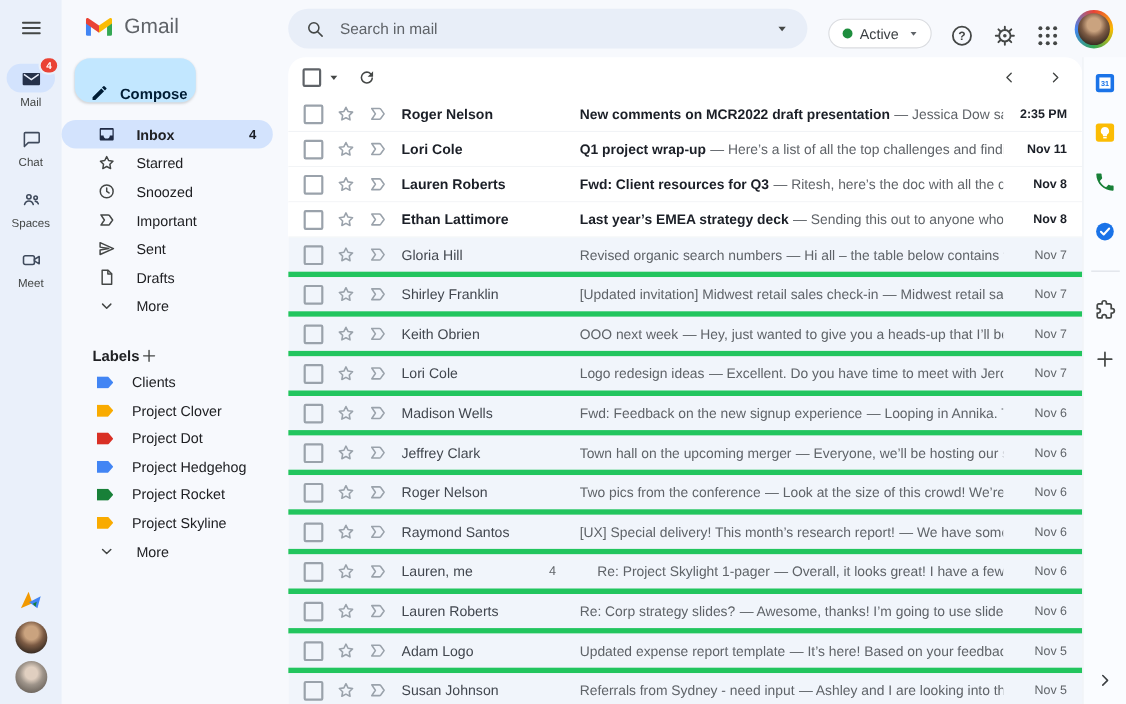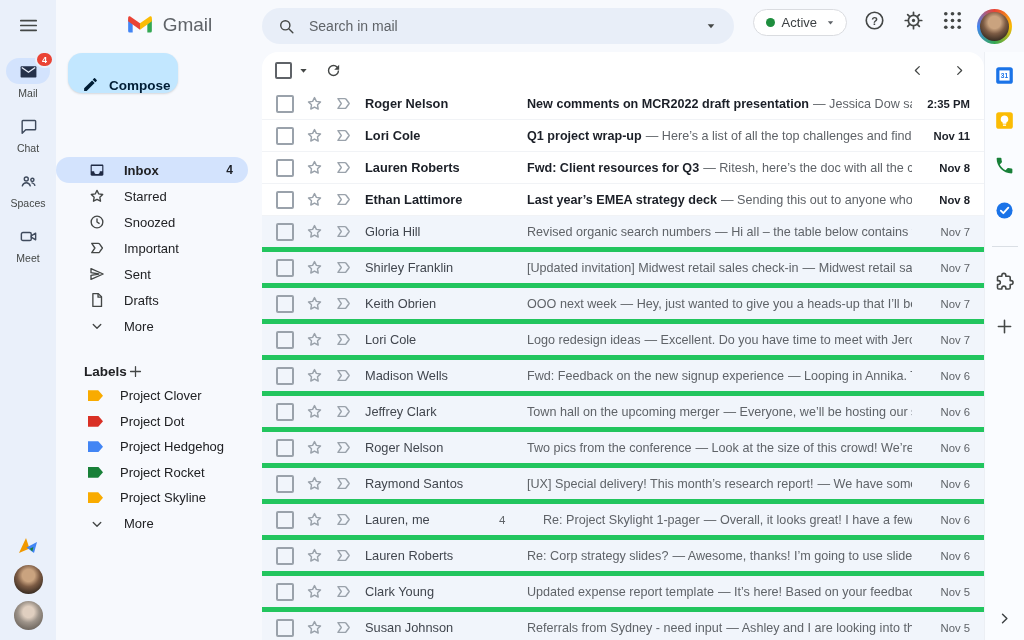--- a/index.html
+++ b/index.html
@@ -22,52 +22,52 @@
     font-weight:bold;display:flex;align-items:center;justify-content:center;}
   .rail-label{font-size:10.5px;color:#444746;}
   .rail-bottom{position:absolute;bottom:10px;display:flex;flex-direction:column;align-items:center;gap:7px;}
   .company-logo{width:24px;height:24px;}
   .mini-avatar{width:29px;height:29px;border-radius:50%;}
   .photo-a{background:radial-gradient(circle at 50% 36%,#caa37f 0 26%,#7c5b44 48%,#3a2d23 78%);}
   .photo-b{background:radial-gradient(circle at 50% 38%,#e0cfc0 0 24%,#9e948a 46%,#6f675f 78%);}
 
   
   .sidebar{position:absolute;left:56px;top:0;width:206px;height:640px;}
-  .brand{display:flex;align-items:center;gap:9px;padding:14px 0 0 20px;justify-content:center;}
+  .brand{display:flex;align-items:center;gap:9px;padding:14px 0 0 20px;}
   .gmail-logo{width:28px;height:22px;}
   .brand-name{font-size:19px;color:#5f6368;}
   .compose{margin:17px 0 0 12px;height:40px;width:110px;border-radius:14px;background:#c2e7ff;
     display:flex;align-items:flex-end;gap:10px;padding-left:14px;font-size:13.5px;font-weight:600;
     color:#001d35;box-shadow:0 1px 2px rgba(60,64,67,.18);}
   .cicon{width:17px;height:17px;color:#001d35;}
   .nav{margin-top:16px;display:flex;flex-direction:column;}
   .nav-item{height:26px;display:flex;align-items:center;margin-right:14px;border-radius:13px;
     padding-left:32px;gap:18px;font-size:13px;color:#202124;cursor:pointer;}
   .nicon{width:18px;height:18px;color:#444746;flex-shrink:0;}
   .nav-label{flex:1;white-space:nowrap;}
   .nav-count{margin-right:15px;font-size:12px;font-weight:700;color:#1b1f27;}
-  .nav-item.selected{background:#d3e3fd;font-weight:700;margin-top:48px;}
+  .nav-item.selected{background:#d3e3fd;font-weight:700;}
   .nav-item.selected .nicon{color:#1f2a44;}
   .labels-head{margin-top:20px;display:flex;align-items:center;justify-content:flex-start;
     padding:0 26px 0 28px;height:24px;font-size:13.5px;font-weight:600;color:#202124;}
   .labels-plus{width:17px;height:17px;color:#444746;}
   .label-item{height:25.5px;display:flex;align-items:center;padding-left:32px;gap:17px;
     font-size:13px;color:#202124;cursor:pointer;}
   .tag{width:15px;height:11px;clip-path:polygon(0 0,68% 0,100% 50%,68% 100%,0 100%);flex-shrink:0;}
 
   
   .topbar{position:absolute;left:262px;top:0;right:0;height:52px;display:flex;align-items:center;
     padding-right:12px;box-sizing:border-box;}
   .search{width:472px;height:36px;background:#e8eef8;border-radius:18px;display:flex;
     align-items:center;gap:11px;padding:0 15px;box-sizing:border-box;}
   .sicon{width:19px;height:19px;color:#444746;}
   .search input{flex:1;border:none;background:transparent;outline:none;font-size:14px;color:#202124;}
   .search input::placeholder{color:#5f6368;}
   .s-caret{width:16px;height:16px;color:#444746;}
-  .tb-right{margin-left:auto;display:flex;align-items:flex-start;}
+  .tb-right{margin-left:auto;display:flex;align-items:flex-end;}
   .active-pill{height:27px;border-radius:14px;background:#fff;border:1px solid #dadce0;
     display:flex;align-items:center;gap:7px;padding:0 9px 0 12px;font-size:13px;color:#3c4043;}
   .dot{width:9px;height:9px;border-radius:50%;background:#1e8e3e;}
   .pill-caret{width:13px;height:13px;color:#5f6368;}
   .tb-btn{width:23px;height:23px;color:#444746;margin-left:16px;}
   .avatar-ring{width:35px;height:35px;border-radius:50%;margin-left:13px;
     background:conic-gradient(#ea4335,#fbbc04,#34a853,#4285f4,#ea4335);
     display:flex;align-items:center;justify-content:center;cursor:pointer;}
   .avatar-ring .photo{width:29px;height:29px;border-radius:50%;}
   .photo{display:block;}
@@ -270,20 +270,24 @@
   <div class="labels-head">
     <span>Labels</span>
     <button class="labels-plus" data-icon="plus">
         <svg viewBox="0 0 24 24" fill="none" stroke="currentColor" stroke-width="1.8" stroke-linecap="round" stroke-linejoin="round">
           <path d="M12 5v14M5 12h14"></path>
         </svg>
       </button>
   </div>
   <div>
 
+  <div class="label-item">
+        <span class="tag" style="background: rgb(66, 133, 244);"></span>
+        <span>Clients</span>
+      </div>
       <div class="label-item">
         <span class="tag" style="background: rgb(249, 171, 0);"></span>
         <span>Project Clover</span>
       </div>
       <div class="label-item">
         <span class="tag" style="background: rgb(217, 48, 37);"></span>
         <span>Project Dot</span>
       </div>
       <div class="label-item">
         <span class="tag" style="background: rgb(66, 133, 244);"></span>
@@ -636,21 +640,21 @@
         <span class="r-ic" data-icon="star">
           <svg viewBox="0 0 24 24" fill="none" stroke="currentColor" stroke-width="1.8" stroke-linecap="round" stroke-linejoin="round">
             <path d="M12 4.5l2.35 4.76 5.25.76-3.8 3.7.9 5.23L12 16.48l-4.7 2.47.9-5.23-3.8-3.7 5.25-.76z"></path>
           </svg>
         </span>
         <span class="r-ic" data-icon="important">
           <svg viewBox="0 0 24 24" fill="none" stroke="currentColor" stroke-width="1.8" stroke-linecap="round" stroke-linejoin="round">
             <path d="M5 5.8h8.7c.63 0 1.22.3 1.6.8l3.9 5.4-3.9 5.4c-.38.5-.97.8-1.6.8H5l4.2-6.2L5 5.8z"></path>
           </svg>
         </span>
-        <span class="sender">Clark Young</span>
+        <span class="sender">Adam Logo</span>
 
         <span class="subj"><span class="subject">Updated expense report template</span><span class="snippet">— It’s here! Based on your feedback, we’ve (...</span></span>
         <span class="date">Nov 5</span>
       </div>
       <div class="row">
         <span class="r-cb"></span>
         <span class="r-ic" data-icon="star">
           <svg viewBox="0 0 24 24" fill="none" stroke="currentColor" stroke-width="1.8" stroke-linecap="round" stroke-linejoin="round">
             <path d="M12 4.5l2.35 4.76 5.25.76-3.8 3.7.9 5.23L12 16.48l-4.7 2.47.9-5.23-3.8-3.7 5.25-.76z"></path>
           </svg>

